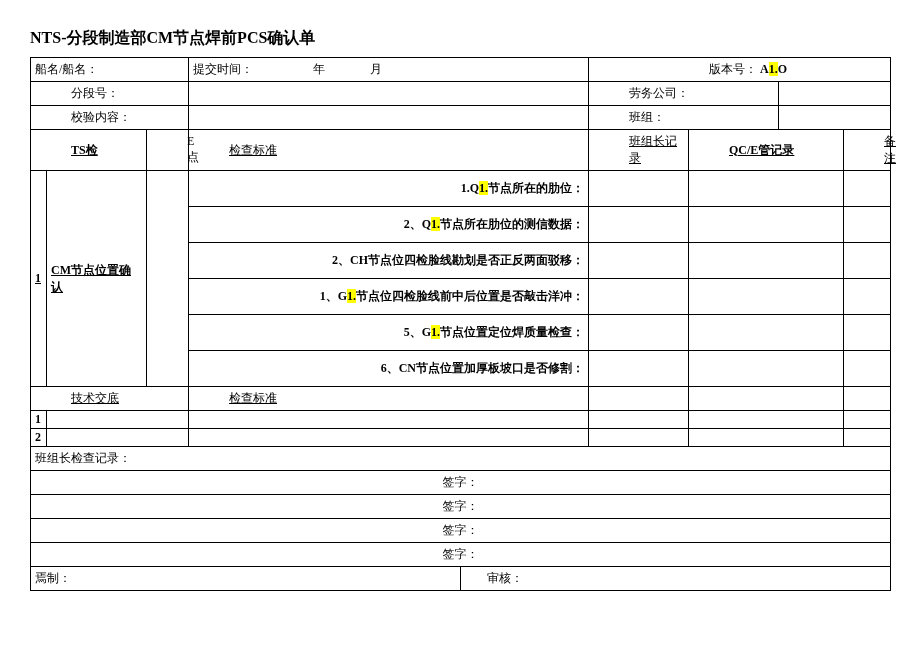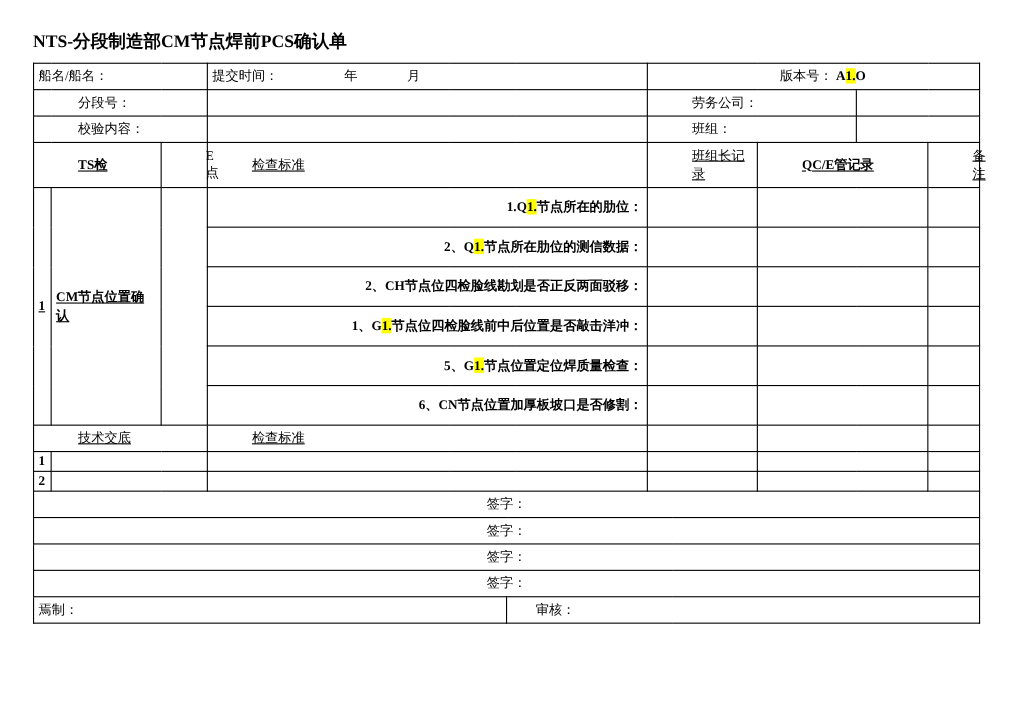--- a/index.html
+++ b/index.html
@@ -165,20 +165,23 @@
   </tbody>
     </table>
 
   <table style="border-top:none">
     <colgroup>
       <col style="width:430px">
         <col style="width:150px">
         <col style="width:280px">
     </colgroup>
     <tbody>
+        <tr>
+      <td colspan="3" style="border-top:none;height:16px">班组长检查记录：</td>
+    </tr>
     <tr>
       <td colspan="3" style="height:20px;border-top:none;text-align:center">
         <span>签字：</span>
       </td>
     </tr>
     <tr>
       <td colspan="3" style="height:20px;border-top:none;text-align:center">
         <span>签字：</span>
       </td>
     </tr>

